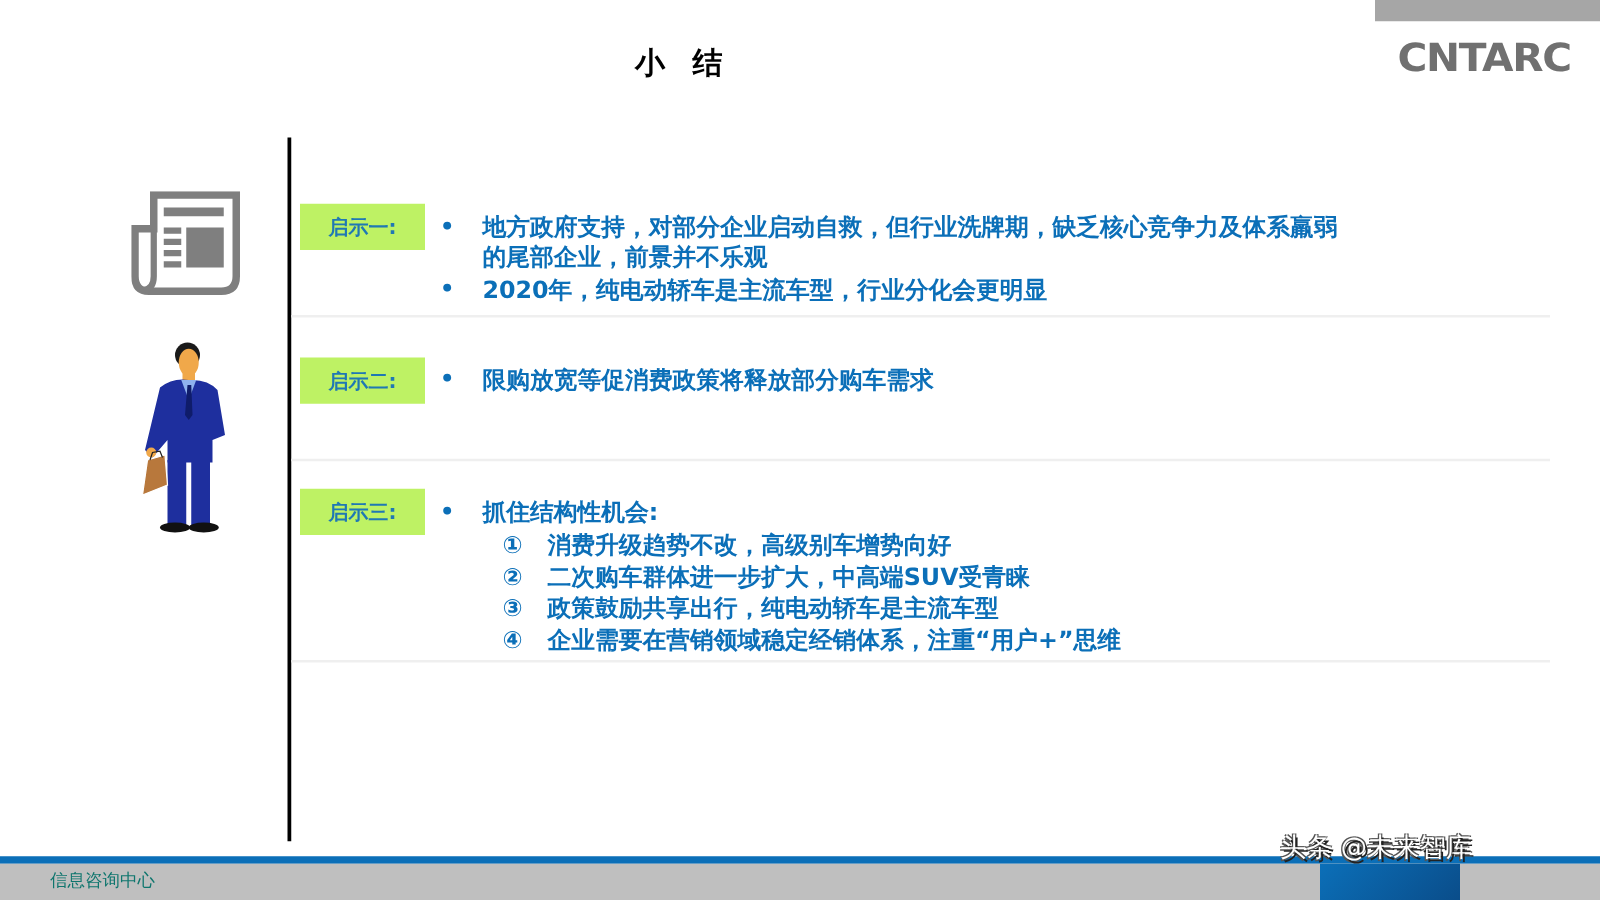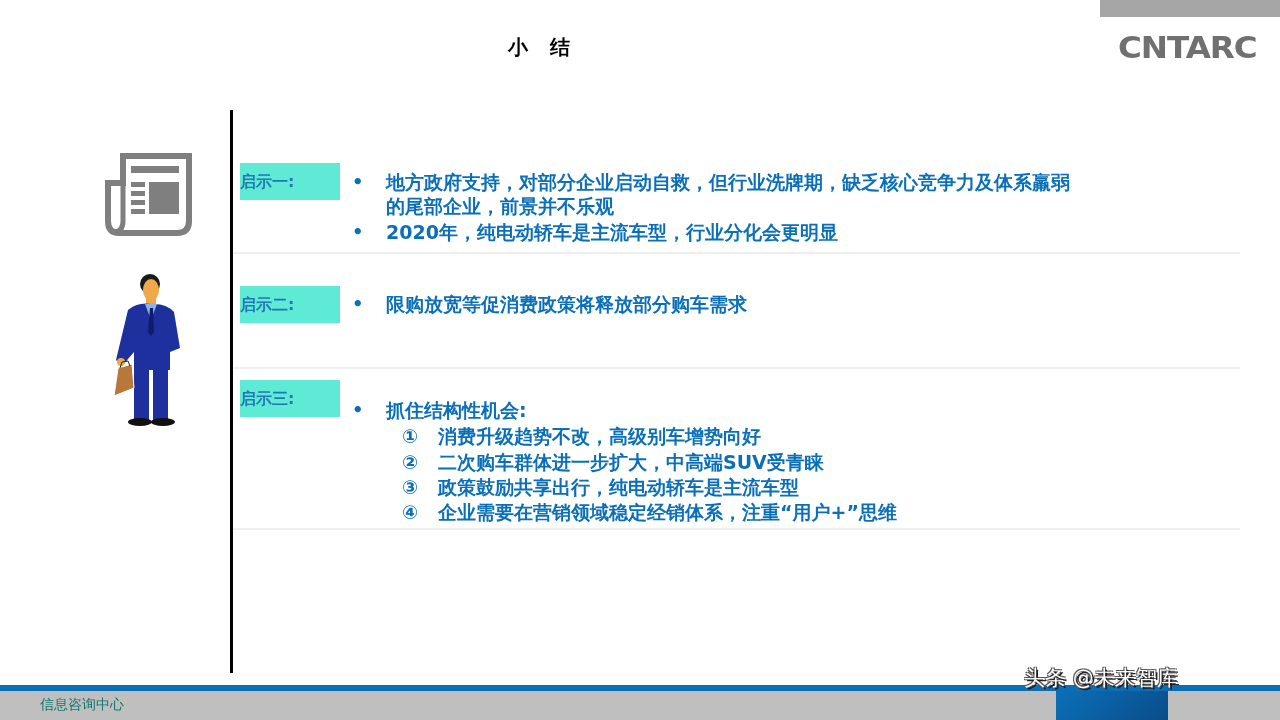--- a/index.html
+++ b/index.html
@@ -9,30 +9,30 @@
     font-family: "DejaVu Sans", "Liberation Sans", sans-serif;
   }
   .top-bar { position: absolute; left: 1100px; top: 0; width: 180px; height: 17px; background: #a6a6a6; }
   .logo {
     position: absolute; left: 1118px; top: 30px; width: 140px; height: 34px;
     font-family: "DejaVu Sans", sans-serif; font-weight: bold; font-size: 31px;
     color: #707070; letter-spacing: -1px; line-height: 34px;
     transform: scaleX(1.05); transform-origin: left center;
   }
   .title {
-    position: absolute; left: 508px; top: 34px; font-size: 20px; font-weight: bold;
+    position: absolute; left: 508px; top: 34px; font-size: 24px; font-weight: bold;
     color: #000; letter-spacing: 22px;
   }
   .vline { position: absolute; left: 230px; top: 110px; width: 3px; height: 563px; background: #000; }
   .hdiv { position: absolute; left: 233px; width: 1007px; height: 2px; background: #efefef; }
   .news-icon { position: absolute; left: 105px; top: 153px; width: 88px; height: 84px; }
   .person { position: absolute; left: 108px; top: 270px; width: 80px; height: 160px; }
   .label {
-    position: absolute; left: 240px; width: 100px; height: 37px; background: #5eead4;
-    color: #1f78b4; font-weight: bold; font-size: 16px; line-height: 37px; text-align: left;
+    position: absolute; left: 240px; width: 100px; height: 37px; background: #bef264;
+    color: #1f78b4; font-weight: bold; font-size: 16px; line-height: 37px; text-align: center;
   }
   .bullet-row { position: absolute; left: 352px; font-size: 19px; font-weight: bold; color: #0b6fb8; line-height: 26px; }
   .bullet-row .dot { position: absolute; left: 0; top: 0; width: 20px; color: #0b6fb8; font-size: 18px; }
   .bullet-row .txt { position: absolute; left: 34px; top: 0; white-space: nowrap; }
   .sub-row { position: absolute; left: 402px; font-size: 19px; font-weight: bold; color: #0b6fb8; line-height: 26px; white-space: nowrap; }
   .sub-row .num { display: inline-block; width: 36px; }
   .footer-blue { position: absolute; left: 0; top: 685px; width: 1280px; height: 6px; background: #0b6fb8; }
   .footer-gray { position: absolute; left: 0; top: 691px; width: 1280px; height: 29px; background: #bfbfbf; }
   .footer-text { position: absolute; left: 40px; top: 696px; font-size: 14px; color: #0f766e; }
   .footer-box { position: absolute; left: 1056px; top: 691px; width: 112px; height: 29px; background: linear-gradient(135deg, #0b6fb8, #0a4d8a); }
@@ -92,21 +92,21 @@
   <span class="dot">•</span>
   <span class="txt">2020年，纯电动轿车是主流车型，行业分化会更明显</span>
 </div>
 
 <div class="label" style="top:286px;">启示二:</div>
 <div class="bullet-row" style="top:291px;">
   <span class="dot">•</span>
   <span class="txt">限购放宽等促消费政策将释放部分购车需求</span>
 </div>
 
-<div class="label" style="top:380px;">启示三:</div>
+<div class="label" style="top:391px;">启示三:</div>
 <div class="bullet-row" style="top:397px;">
   <span class="dot">•</span>
   <span class="txt">抓住结构性机会:</span>
 </div>
 <div class="sub-row" style="top:423px;">
   <span class="num">①</span><span>消费升级趋势不改，高级别车增势向好</span>
 </div>
 <div class="sub-row" style="top:449px;">
   <span class="num">②</span><span>二次购车群体进一步扩大，中高端SUV受青睐</span>
 </div>

